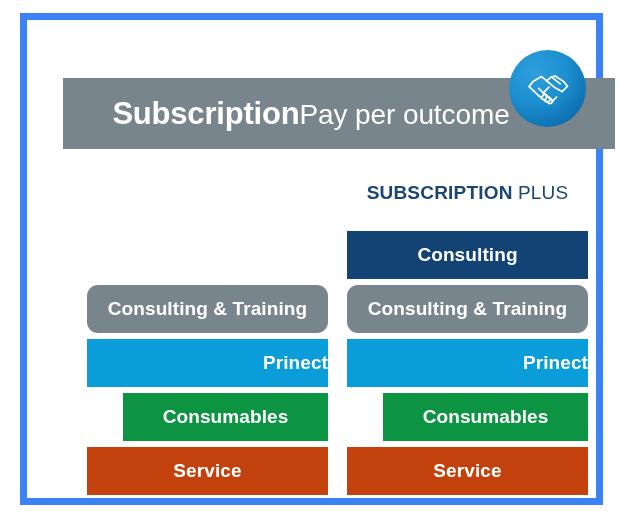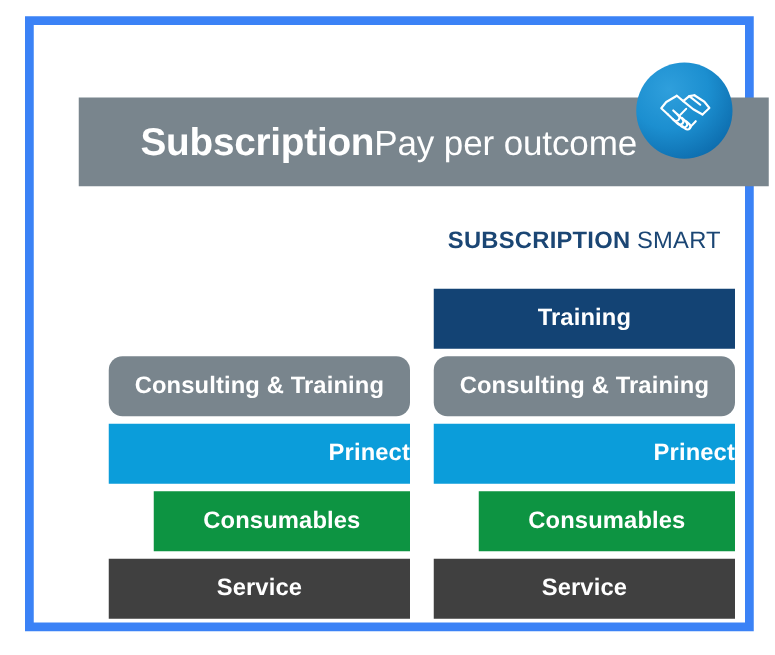--- a/index.html
+++ b/index.html
@@ -109,21 +109,21 @@
     letter-spacing: 0.1px;
     white-space: nowrap;
   }
   .bar:last-child { margin-bottom: 0; }
   .bar.spacer { background: transparent; }
 
   .bar-equipment   { background: #134374; }
   .bar-consulting  { background: #79858d; border-radius: 11px; }
   .bar-prinect     { background: #0b9dda; justify-content: flex-end; }
   .bar-consumables { background: #0d9442; margin-left: 36px; }
-  .bar-service     { background: #404040; }
+  .bar-service     { background: #c2410c; }
 </style>
 </head>
 <body>
 
 <div id="slide-frame">
 
   <div id="header-band">
     <div id="header-text-wrap">
       <span id="header-title">Subscription</span>
       <span id="header-subtitle">Pay per outcome</span>
@@ -148,42 +148,42 @@
         <path d="M23.9 37.9 L26.2 39.9 C27.3 40.9 28.9 40.8 29.8 39.8 C30.7 38.8 30.6 37.3 29.5 36.3 L27.2 34.2"></path>
 
         <path d="M29.8 39.1 L34.6 34.0"></path>
         <path d="M26.9 24.1 L22.2 28.9"></path>
       </g>
     </svg>
   </div>
 
 
   <div id="col-heading-plus" class="col-heading">
-    <span class="strong">SUBSCRIPTION</span><span>&nbsp;</span><span class="light">SMART</span>
+    <span class="strong">SUBSCRIPTION</span><span>&nbsp;</span><span class="light">PLUS</span>
   </div>
 
   <div id="stack-smart" class="stack">
     <div class="bar spacer"></div>
     <div class="bar bar-consulting">
       <span>Consulting &amp; Training</span>
     </div>
     <div class="bar bar-prinect">
       <span>Prinect</span>
     </div>
     <div class="bar bar-consumables">
       <span>Consumables</span>
     </div>
     <div class="bar bar-service">
       <span>Service</span>
     </div>
   </div>
 
   <div id="stack-plus" class="stack">
     <div class="bar bar-equipment">
-      <span>Training</span>
+      <span>Consulting</span>
     </div>
     <div class="bar bar-consulting">
       <span>Consulting &amp; Training</span>
     </div>
     <div class="bar bar-prinect">
       <span>Prinect</span>
     </div>
     <div class="bar bar-consumables">
       <span>Consumables</span>
     </div>

